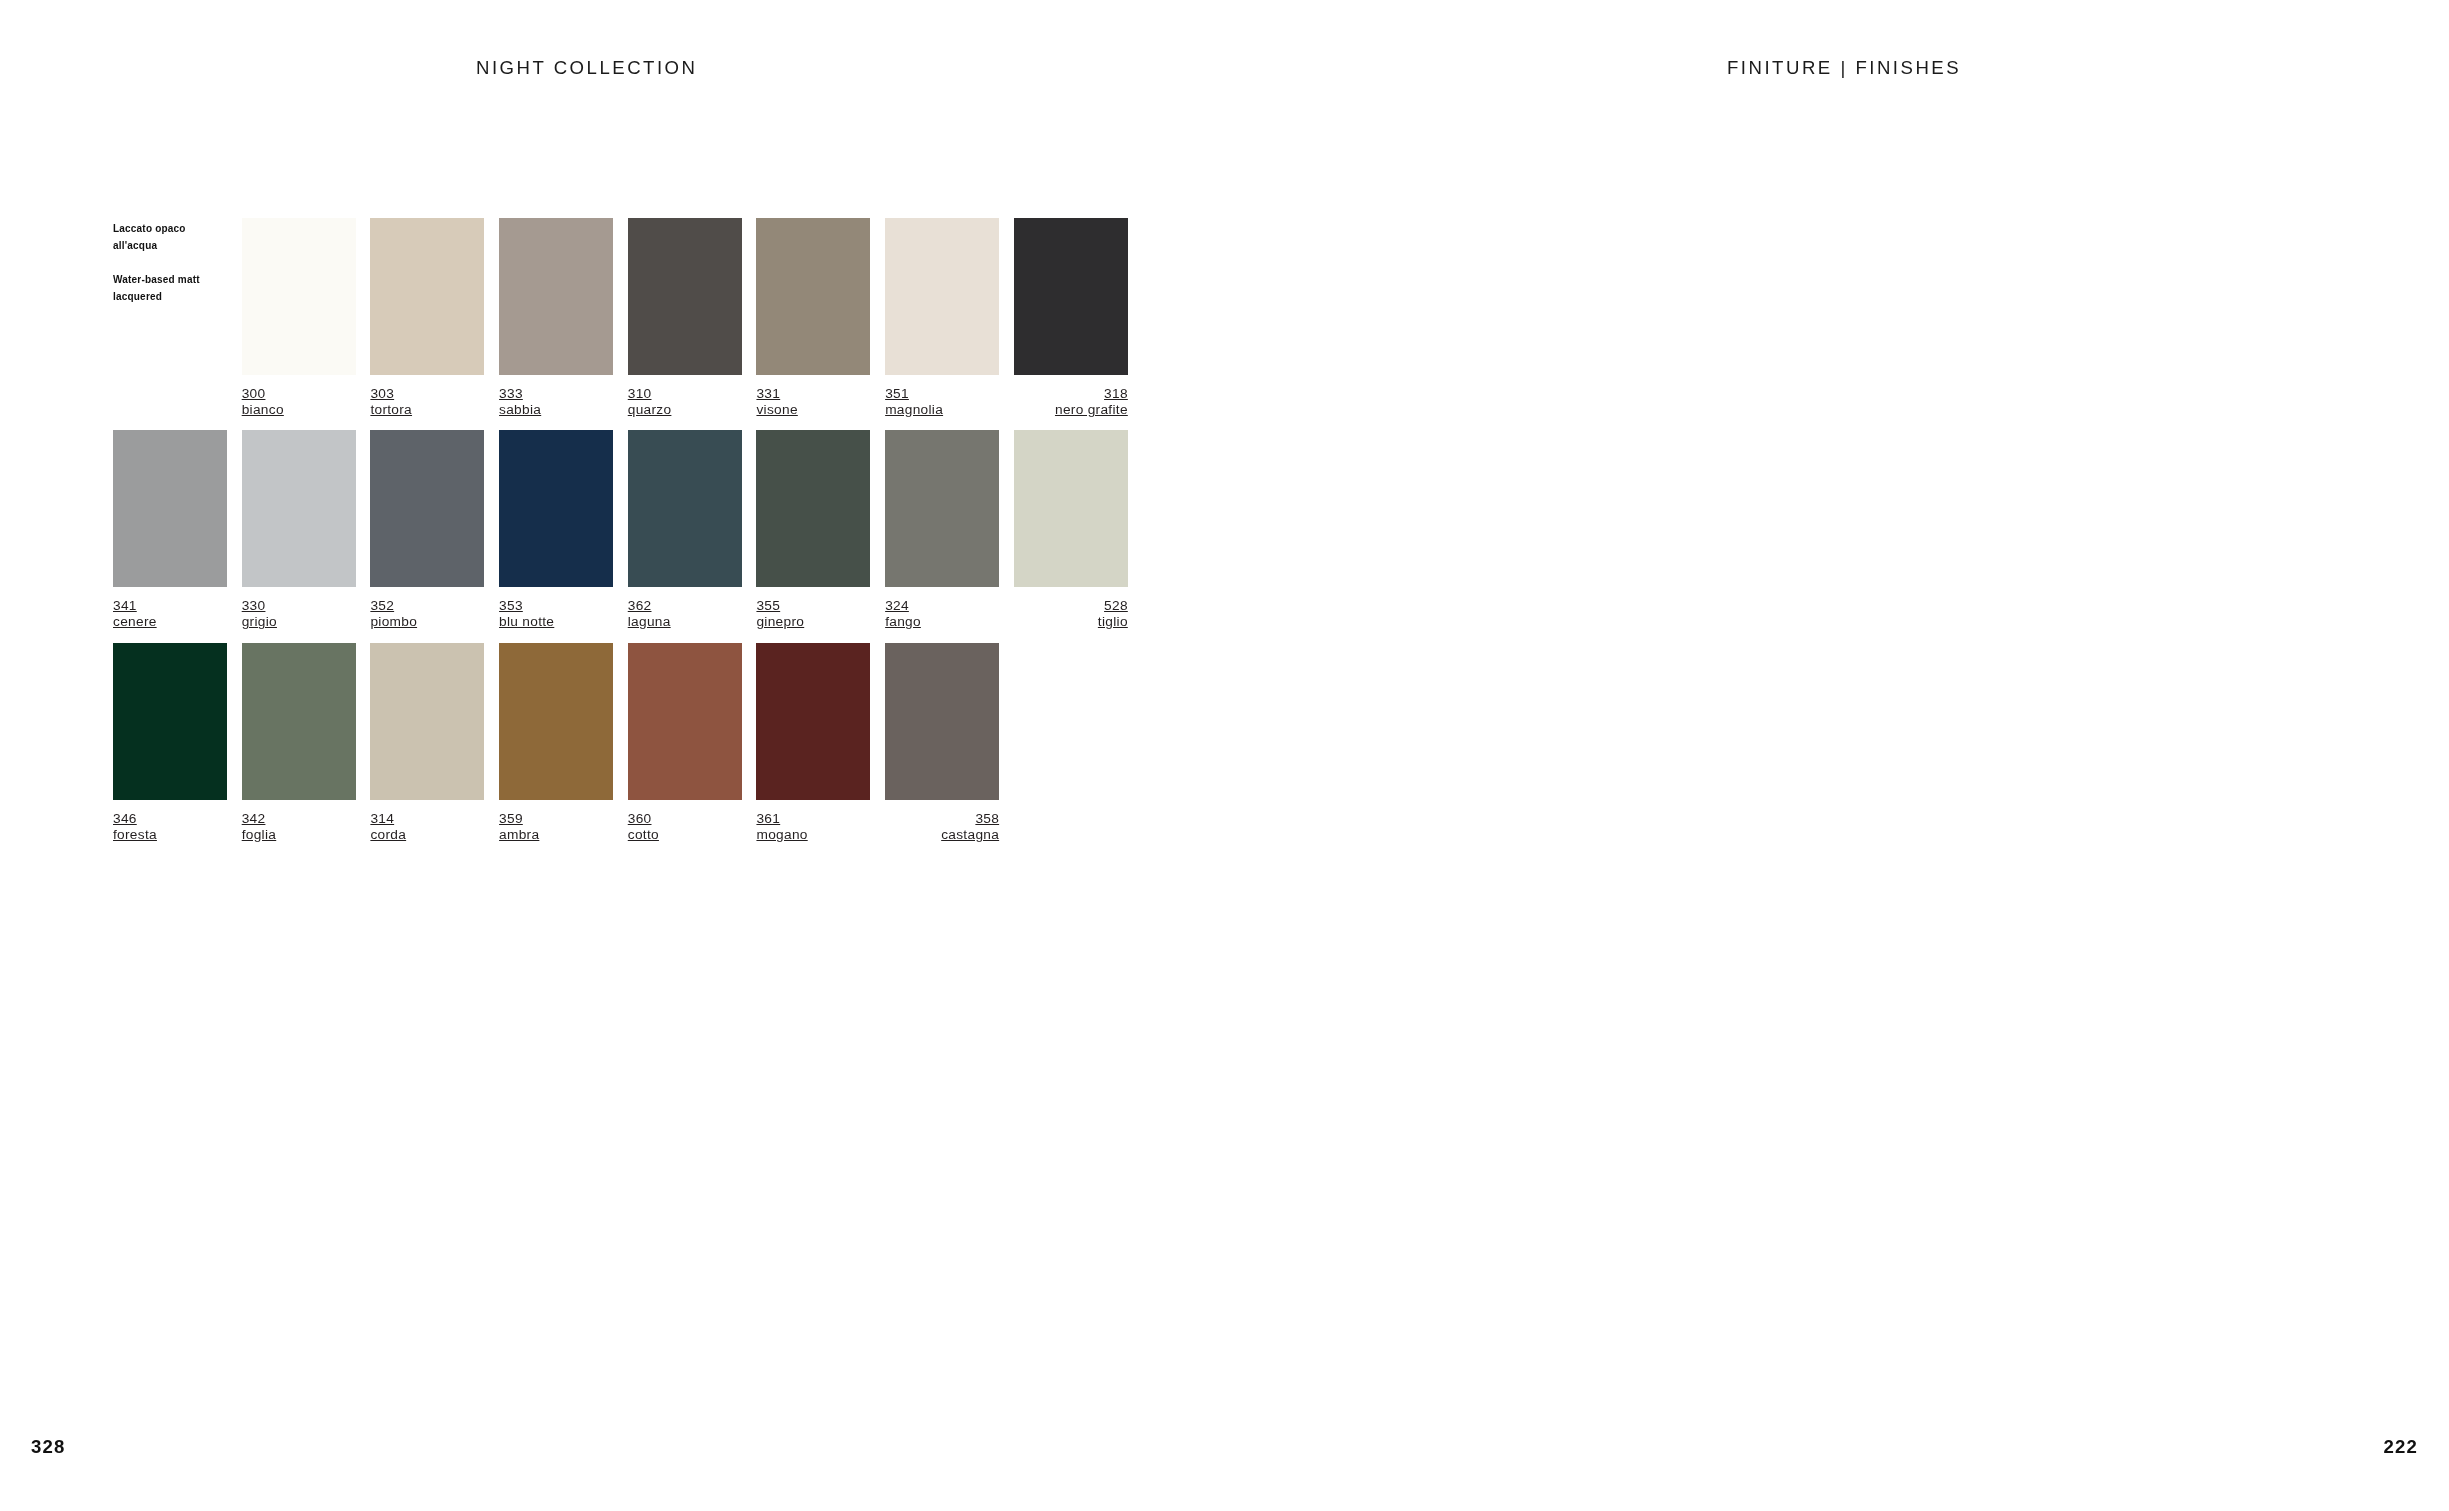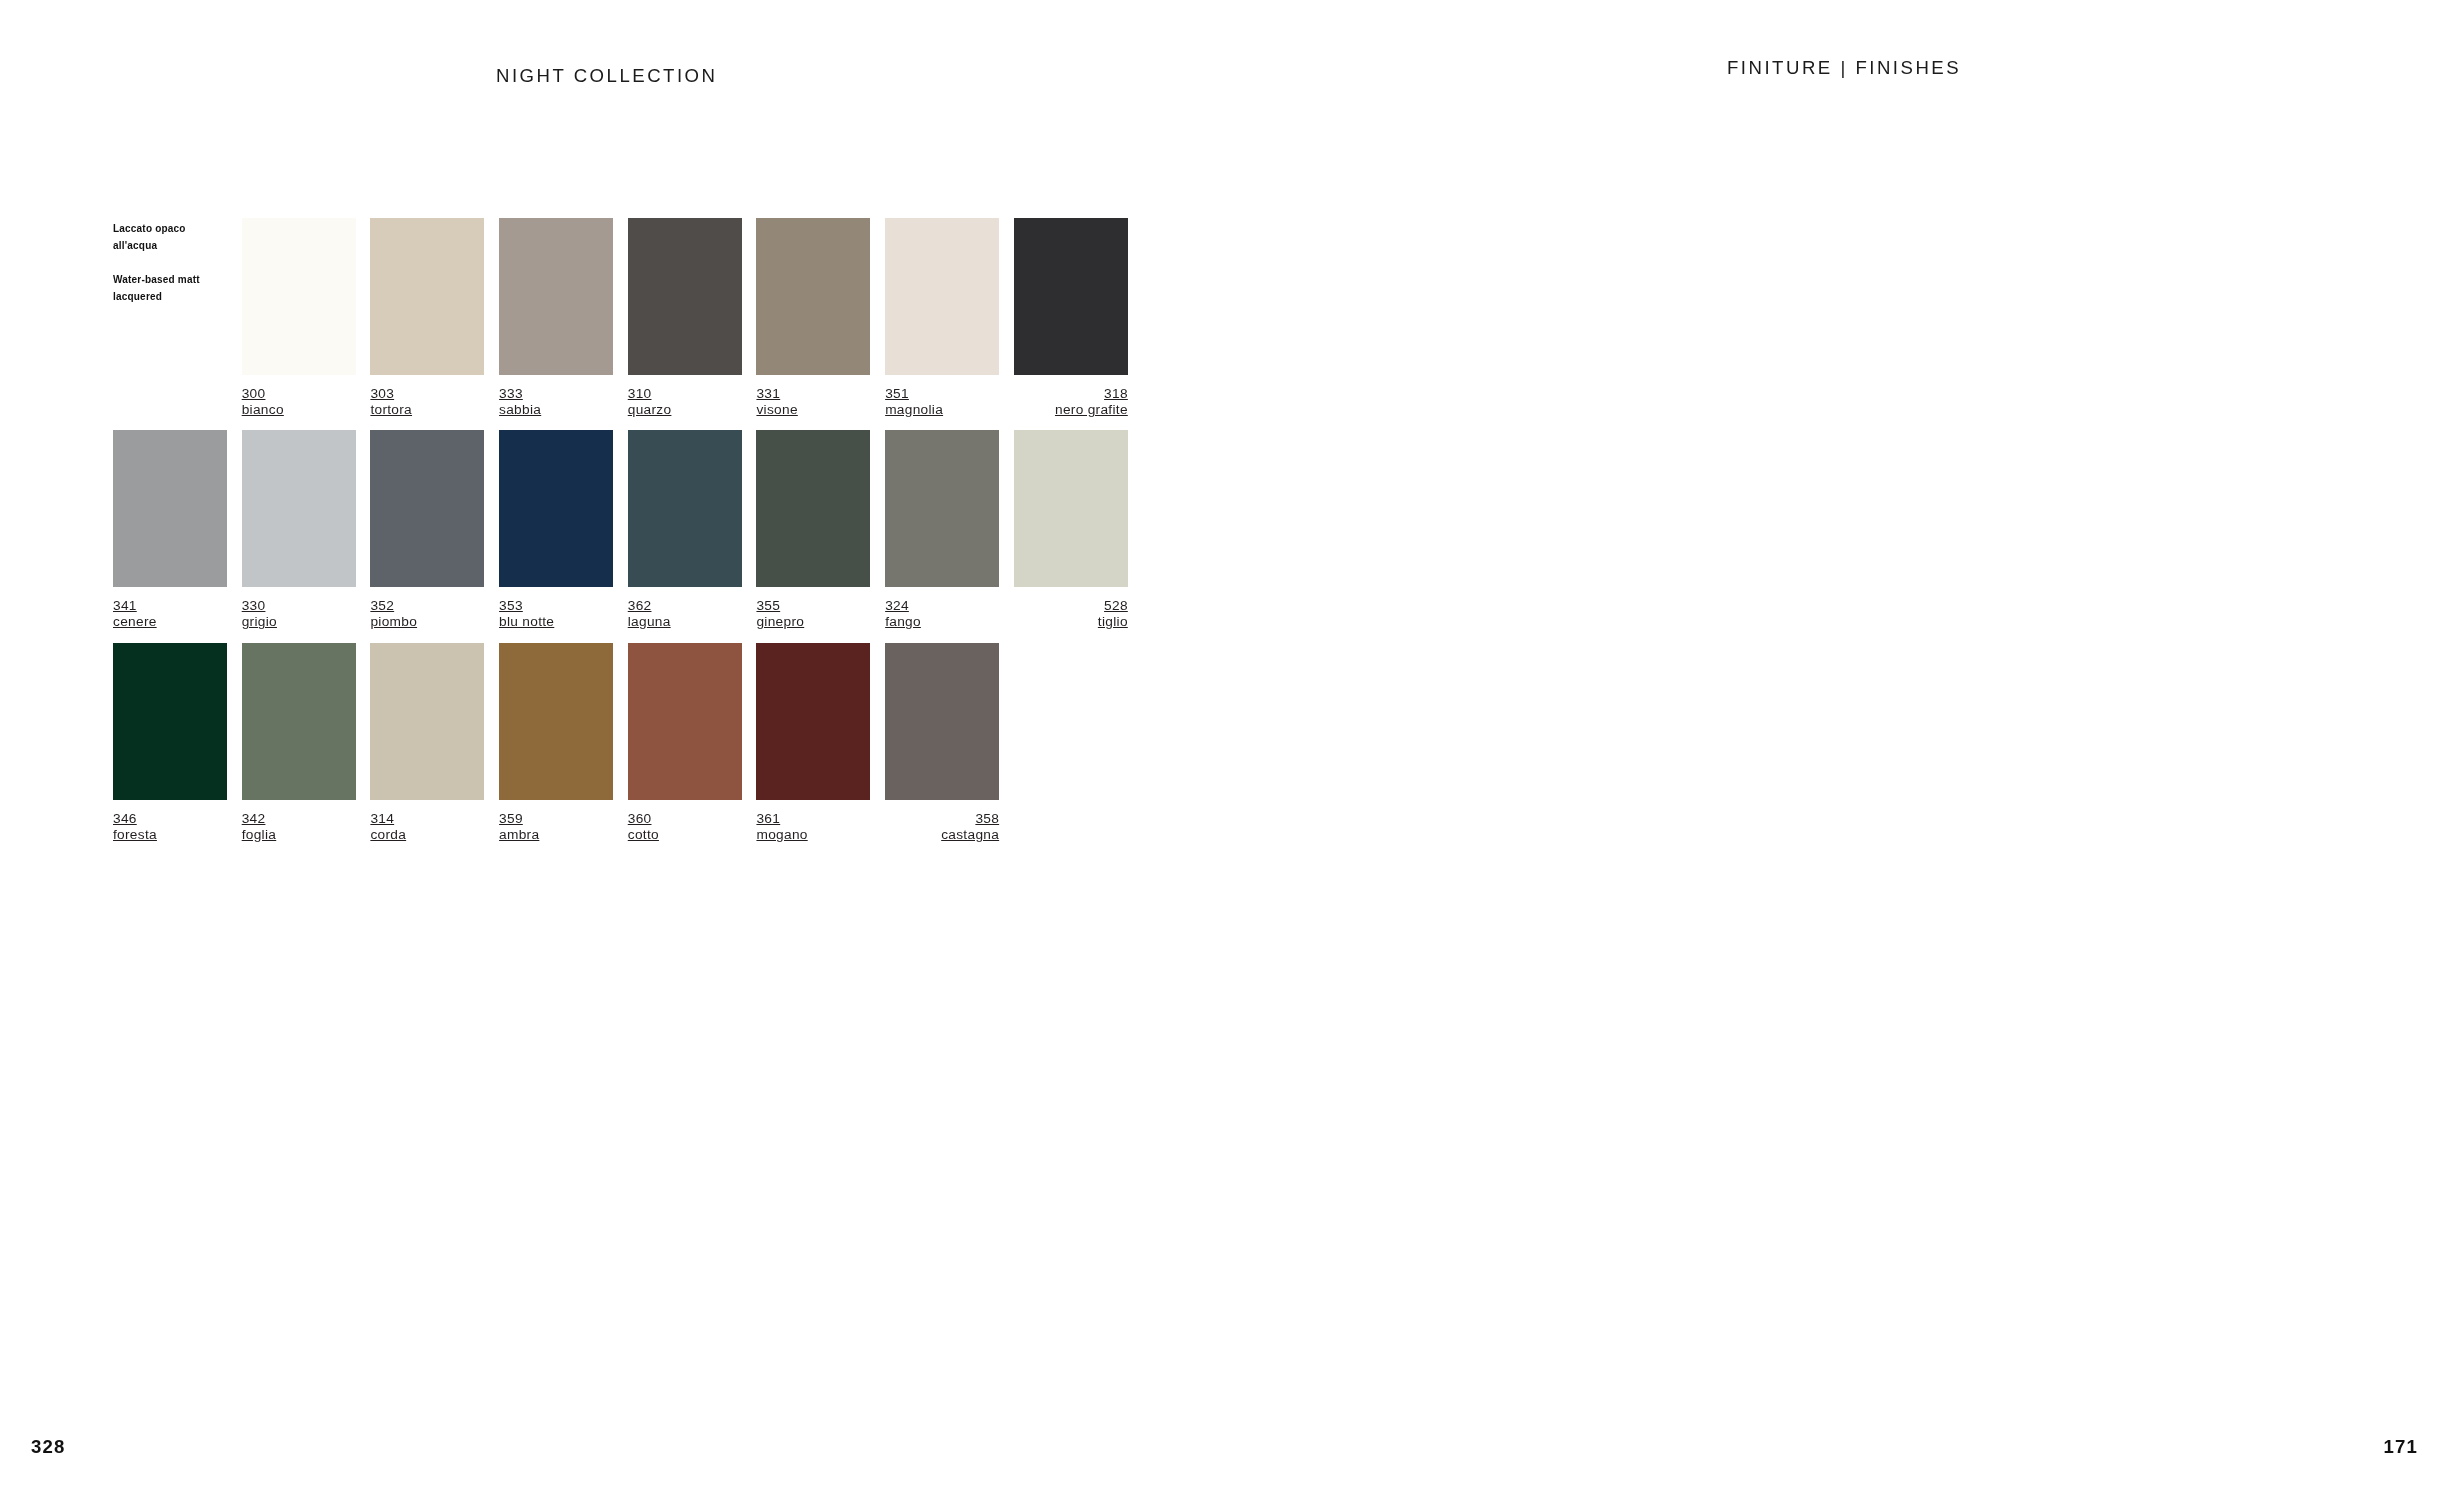--- a/index.html
+++ b/index.html
@@ -19,21 +19,21 @@
   
   .running-head {
     position: absolute;
     top: 57px;
     font-size: 18.6px;
     letter-spacing: 2.5px;
     font-weight: 400;
     color: #1b1b1b;
     white-space: nowrap;
   }
-  #head-left  { left: 496px; margin-top: 8px; }
+  #head-left  { left: 476px; }
   #head-right { left: 1727px; }
 
   
   .page {
     position: absolute;
     top: 0;
     width: 1224px;
     height: 1511px;
   }
   #page-left  { left: 0px; }
@@ -281,15 +281,15 @@
             <span class="chip-name">castagna</span>
           </div>
         </div>
       </div>
     </div>
   <div class="folio" id="folio-left">328</div>
 </div>
 
 <div class="page" id="page-right">
 
-  <div class="folio" id="folio-right">171</div>
+  <div class="folio" id="folio-right">222</div>
 </div>
 
 
 </body></html>

